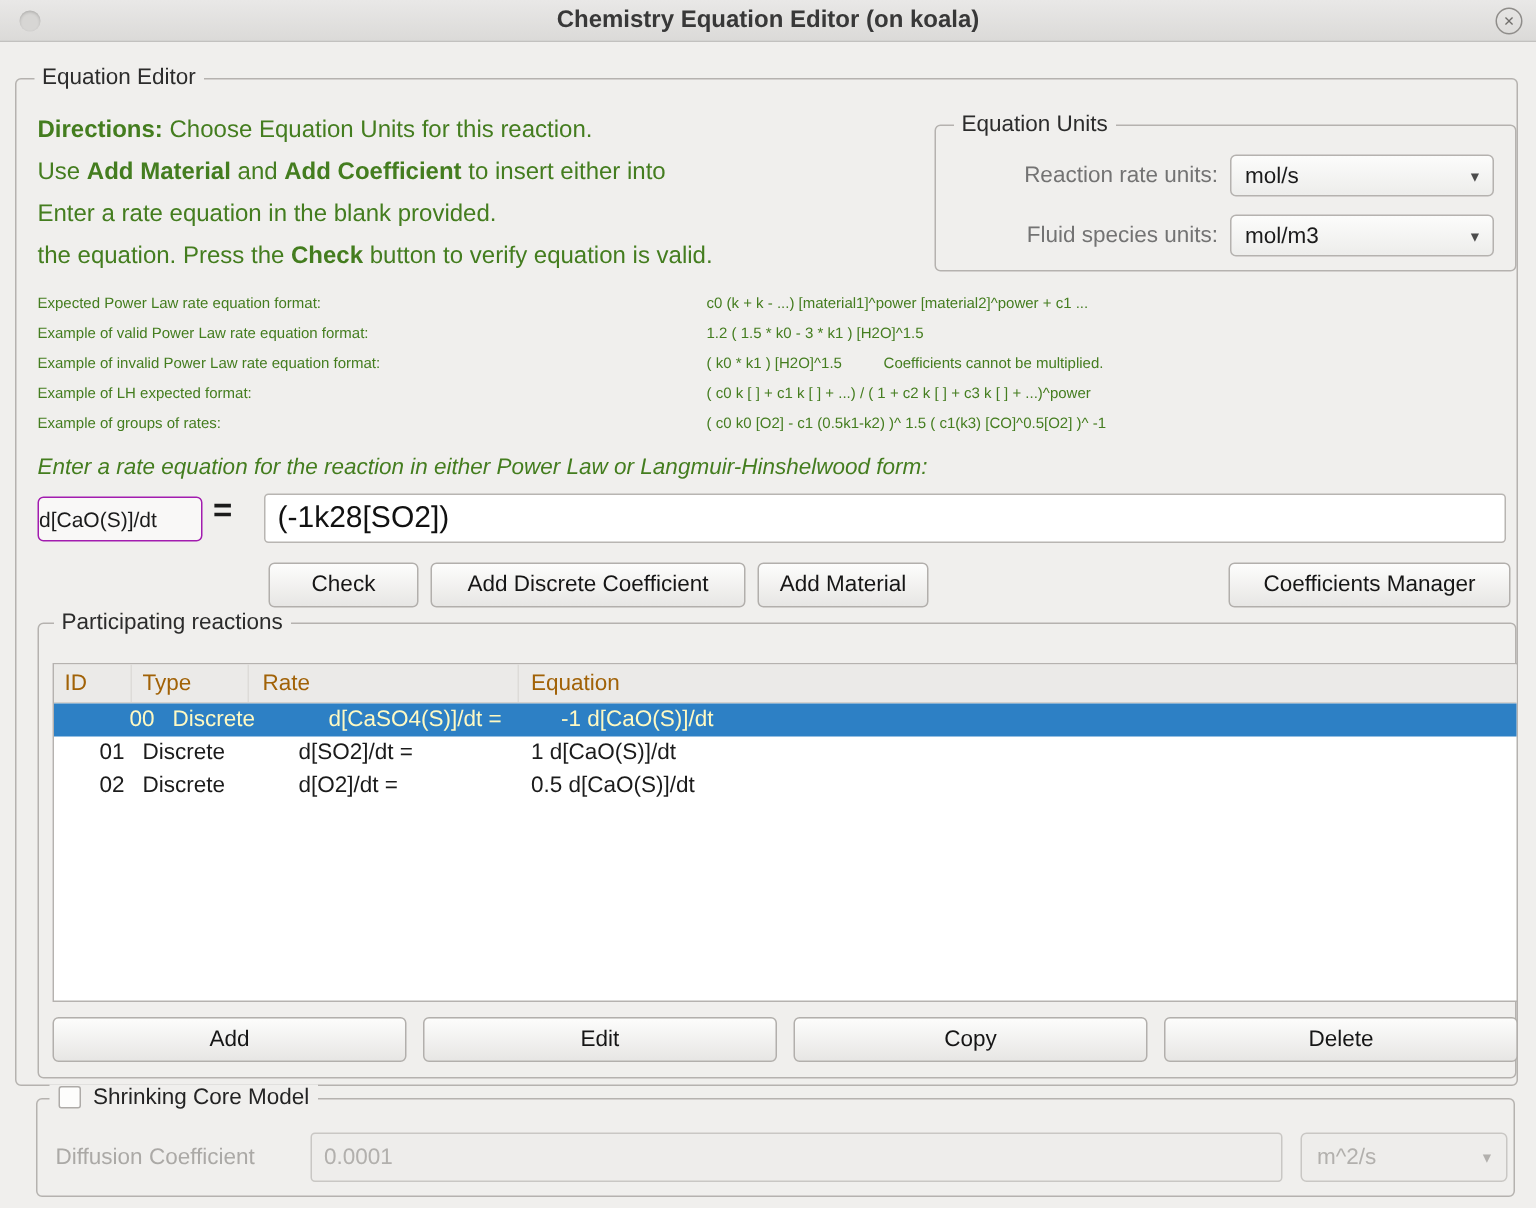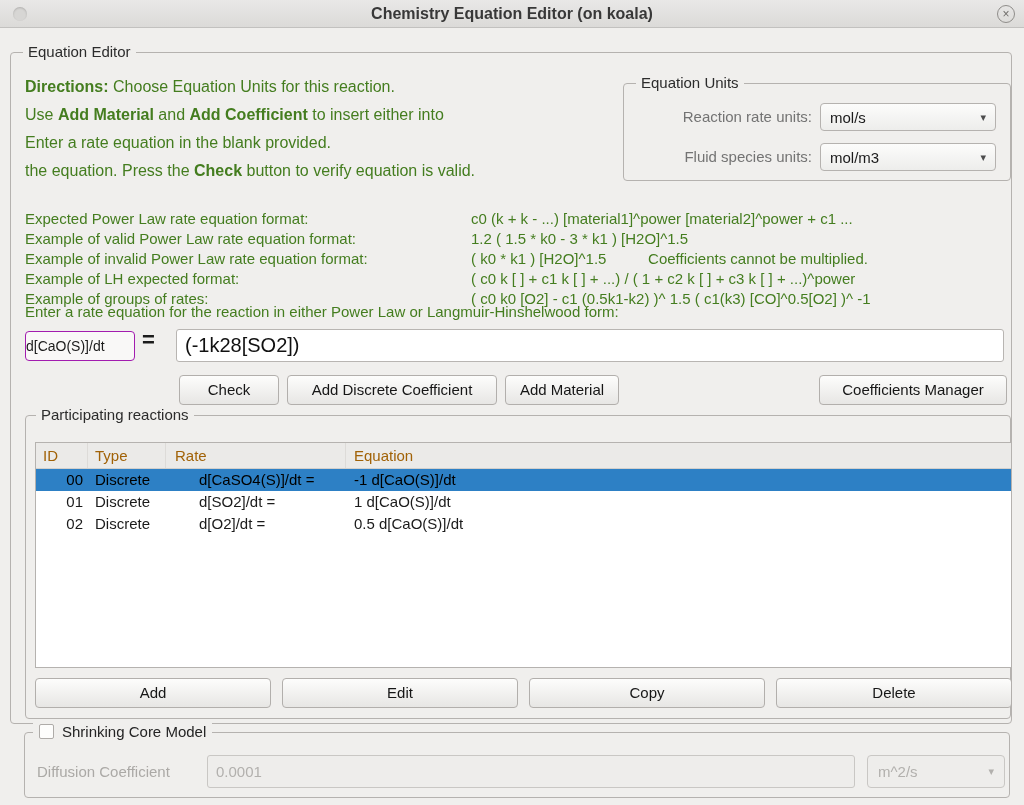--- a/index.html
+++ b/index.html
@@ -32,24 +32,24 @@
   
   .group { position:absolute; border:1px solid #b5b2af; border-radius:4px; }
   .group-label {
     position:absolute; top:-10px; left:12px; background:#f0efed; padding:0 5px;
     font-size:15px; color:#2c2c2c; white-space:nowrap;
   }
   
   .green { color:#447d1f; }
   .directions { position:absolute; left:14px; top:20px; font-size:16px; line-height:28px; }
   .directions b { font-weight:bold; }
-  .formats { position:absolute; left:14px; top:156px; font-size:15px; }
+  .formats { position:absolute; left:14px; top:140px; font-size:10px; }
   .fmt-row { position:relative; height:20px; line-height:20px; white-space:nowrap; }
   .fmt-value { position:absolute; left:446px; top:0; white-space:pre; }
-  .prompt { position:absolute; left:14px; top:250px; font-size:15px; }
+  .prompt { position:absolute; left:14px; top:250px; font-style:italic; font-size:15px; }
   
   .units-row { position:absolute; left:0; width:100%; height:30px; }
   .units-label {
     position:absolute; left:8px; width:180px; text-align:right; font-size:15px;
     line-height:30px; color:#737373; white-space:nowrap;
   }
   .select {
     position:absolute; left:196px; width:176px; height:28px; top:1px;
     background:linear-gradient(180deg,#fcfcfb,#ededeb);
     border:1px solid #b5b2af; border-radius:4px;
@@ -89,21 +89,21 @@
   .rx-head .hc { line-height:25px; border-right:1px solid #dddbd8; }
   .rx-head .hc:last-child { border-right:none; }
   .hc-id { padding-left:7px; }
   .hc-type { padding-left:7px; }
   .hc-rate { padding-left:9px; }
   .hc-eq { padding-left:8px; }
   .rx-row {
     display:grid; grid-template-columns:52px 78px 180px 1fr; height:22px;
     font-size:15px; line-height:22px; cursor:pointer; white-space:nowrap;
   }
-  .rx-row.selected { background:#2d80c5; color:#000000; }
+  .rx-row.selected { background:#2d80c5; color:#fef9c3;padding-left:20px; }
   .c-id { text-align:right; padding-right:5px; }
   .c-type { padding-left:7px; }
   .c-rate { padding-left:33px; }
   .c-eq { padding-left:8px; }
   .rx-btns {
     position:absolute; left:9px; top:262px; width:977px; height:30px;
     display:flex; gap:11px;
   }
   .rx-btns .btn { position:relative; flex:1; }
   

